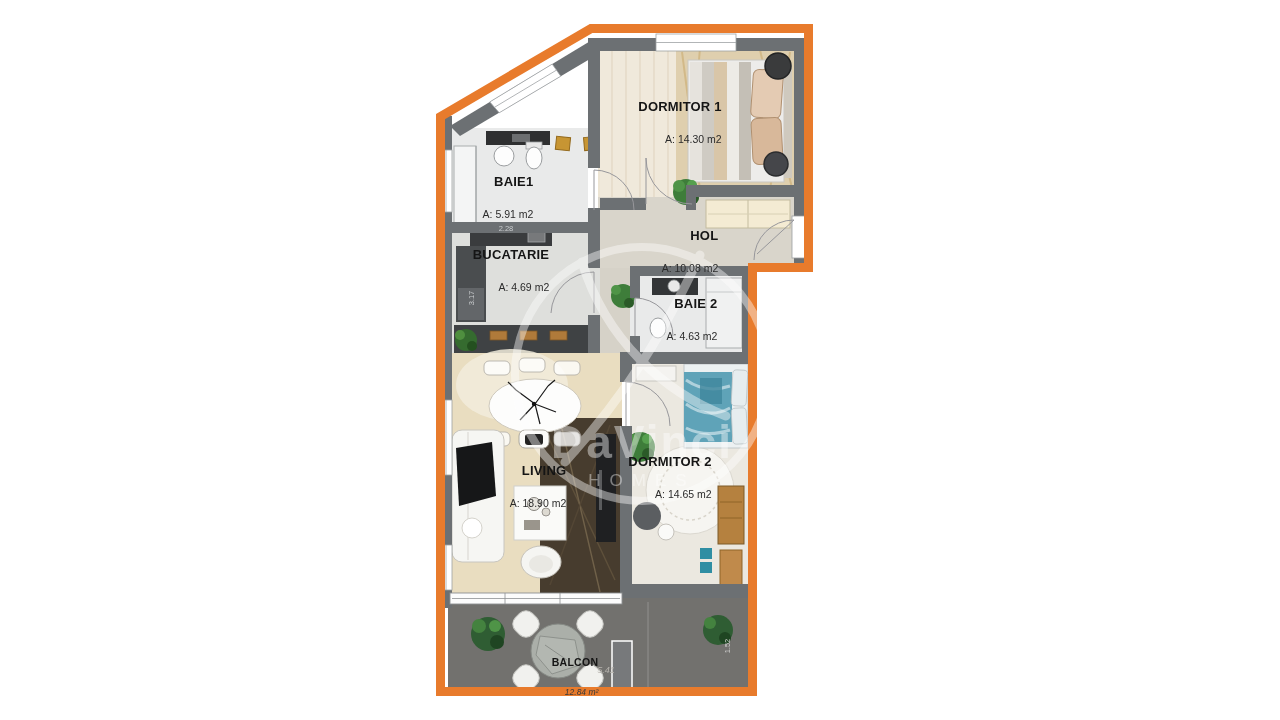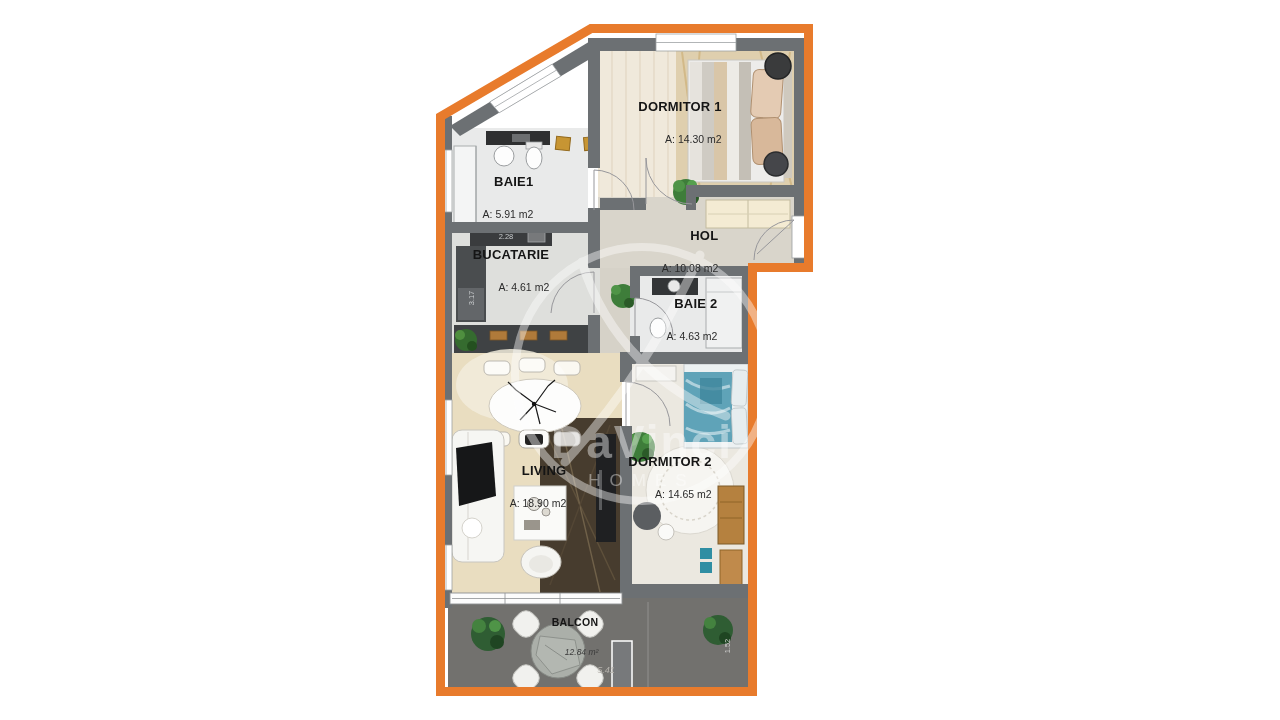--- a/index.html
+++ b/index.html
@@ -3,21 +3,21 @@
 <meta charset="utf-8">
 <style>
   html,body{margin:0;padding:0;background:#ffffff;}
   .stage{position:relative;width:1280px;height:720px;background:#fff;overflow:hidden;
          font-family:"Liberation Sans",sans-serif;}
   .stage svg{position:absolute;left:0;top:0;}
   .room-label{position:absolute;transform:translateX(-50%);text-align:right;
               color:#151515;pointer-events:none;}
   .room-label .rname{font-size:13px;font-weight:bold;letter-spacing:.2px;white-space:nowrap;}
   .room-label .rarea{font-size:10.5px;margin-top:19px;white-space:nowrap;color:#2b2b2b;}
-  .room-label.small .rname{font-size:10.5px;letter-spacing:.3px;}
+  .room-label.small .rname{font-size:10.5px;letter-spacing:.3px;margin-top:40px;}
   .room-label.small .rarea{font-size:8.5px;font-style:italic;font-weight:normal;color:#3a3a3a;}
   .dim{position:absolute;font-size:7.5px;color:#c9ccce;transform:translate(-50%,-50%);
        white-space:nowrap;pointer-events:none;}
   .dim.rot{transform:translate(-50%,-50%) rotate(-90deg);}
   .dim.balcony-w{color:#b7b4ae;font-style:italic;font-size:9px;}
   .dim.balcony-d{color:#d3d3d1;transform:translate(-50%,-50%) rotate(-90deg);}
 </style>
 </head>
 <body>
 
@@ -314,21 +314,21 @@
 <div class="room-label" style="left:680px;top:99px">
   <div class="rname">DORMITOR 1</div>
   <div class="rarea">A: 14.30 m2</div>
 </div>
 <div class="room-label" style="left:508px;top:174px">
   <div class="rname">BAIE1</div>
   <div class="rarea">A: 5.91 m2</div>
 </div>
 <div class="room-label" style="left:511px;top:247px">
   <div class="rname">BUCATARIE</div>
-  <div class="rarea">A: 4.61 m2</div>
+  <div class="rarea">A: 4.69 m2</div>
 </div>
 <div class="room-label" style="left:690px;top:228px">
   <div class="rname">HOL</div>
   <div class="rarea">A: 10.08 m2</div>
 </div>
 <div class="room-label" style="left:692px;top:296px">
   <div class="rname">BAIE 2</div>
   <div class="rarea">A: 4.63 m2</div>
 </div>
 <div class="room-label" style="left:538px;top:463px">
@@ -337,18 +337,18 @@
 </div>
 <div class="room-label" style="left:670px;top:454px">
   <div class="rname">DORMITOR 2</div>
   <div class="rarea">A: 14.65 m2</div>
 </div>
 <div class="room-label small" style="left:575px;top:616px">
   <div class="rname">BALCON</div>
   <div class="rarea">12.84 m²</div>
 </div>
 
-<div class="dim" style="left:506px;top:236px">2.28</div>
+<div class="dim" style="left:506px;top:228px">2.28</div>
 <div class="dim rot" style="left:471px;top:298px">3.17</div>
 <div class="dim balcony-w" style="left:606px;top:670px">5.41</div>
 <div class="dim balcony-d" style="left:727px;top:646px">1.52</div>
 
 </div>
 
 </body></html>

